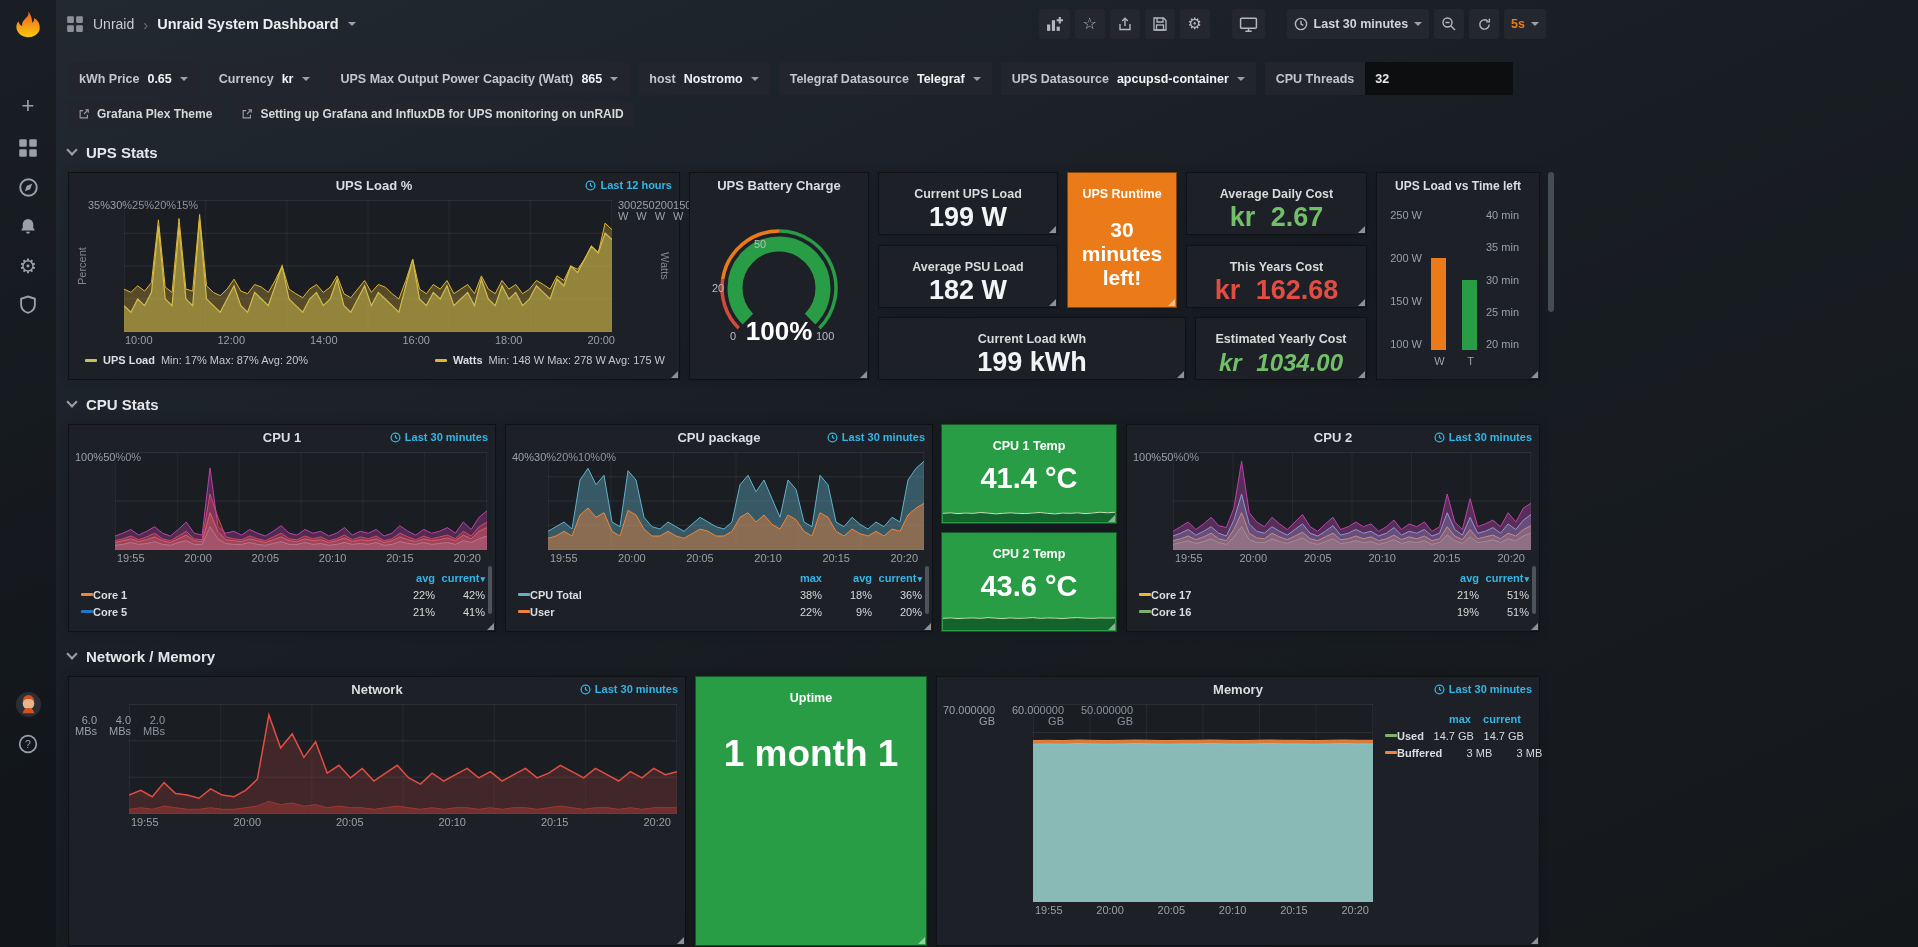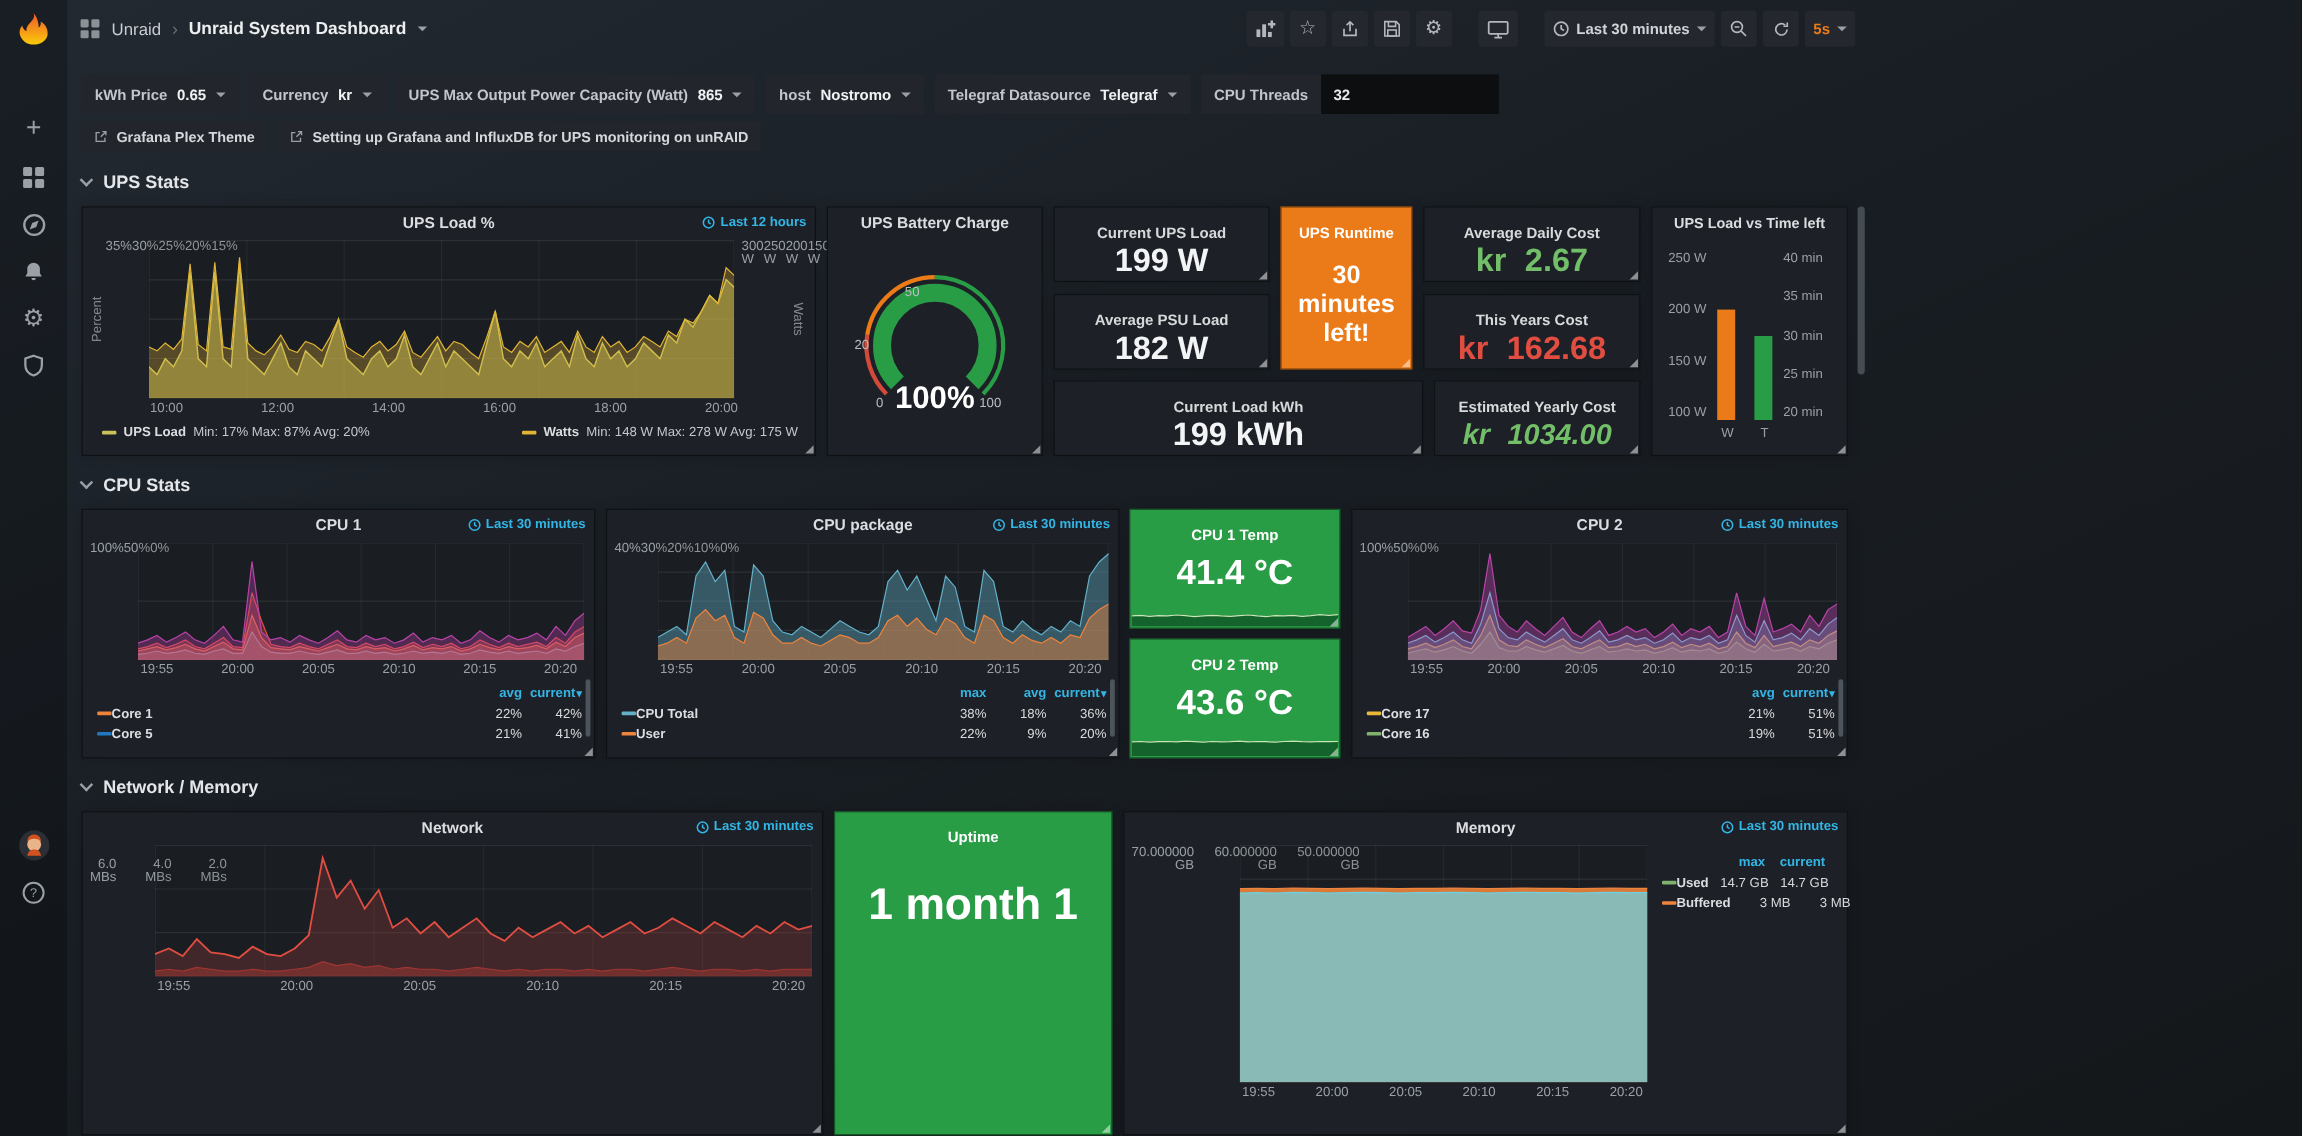--- a/index.html
+++ b/index.html
@@ -253,20 +253,25 @@
     <div class="varpill">
         <span class="vlabel">host</span>
         <span class="vvalue">Nostromo</span>
         <span class="caret"></span>
       </div>
     <div class="varpill">
         <span class="vlabel">Telegraf Datasource</span>
         <span class="vvalue">Telegraf</span>
         <span class="caret"></span>
       </div>
+    <div class="varpill">
+        <span class="vlabel">UPS Datasource</span>
+        <span class="vvalue">apcupsd-container</span>
+        <span class="caret"></span>
+      </div>
     <div class="vargroup">
       <div class="varpill">
           <span class="vlabel">CPU Threads</span>
         </div>
       <input class="varinput" value="32" style="">
     </div>
   </div>
 
   <div class="linkbar">
     <div class="linkpill">
@@ -746,21 +751,21 @@
         <span class="gtitle">Network</span>
       <span class="tbadge">
           <svg width="11" height="11" viewBox="0 0 14 14" fill="none" stroke="#33b5e5" stroke-width="1.6">
             <circle cx="7" cy="7" r="5.6"></circle>
             <path d="M7 3.8V7l2.3 1.4"></path>
           </svg>
           <span>Last 30 minutes</span>
         </span>
     </div>
     <div class="gbody" style="height:112px">
-      <div class="yticks start" style="width:54px;gap:24px;padding-top:11px">
+      <div class="yticks start" style="width:54px;gap:12px;padding-top:11px">
           <span class="tick">6.0 MBs</span>
           <span class="tick">4.0 MBs</span>
           <span class="tick">2.0 MBs</span>
         </div>
       <div class="plot chart">
           <svg viewBox="0 0 548 110" preserveAspectRatio="none" width="100%" height="100%">
             <line x1="0.5" y1="0" x2="0.5" y2="110" stroke="rgba(255,255,255,0.05)"></line>
             <line x1="91.66666666666666" y1="0" x2="91.66666666666666" y2="110" stroke="rgba(255,255,255,0.05)"></line>
             <line x1="182.83333333333331" y1="0" x2="182.83333333333331" y2="110" stroke="rgba(255,255,255,0.05)"></line>
             <line x1="274" y1="0" x2="274" y2="110" stroke="rgba(255,255,255,0.05)"></line>

